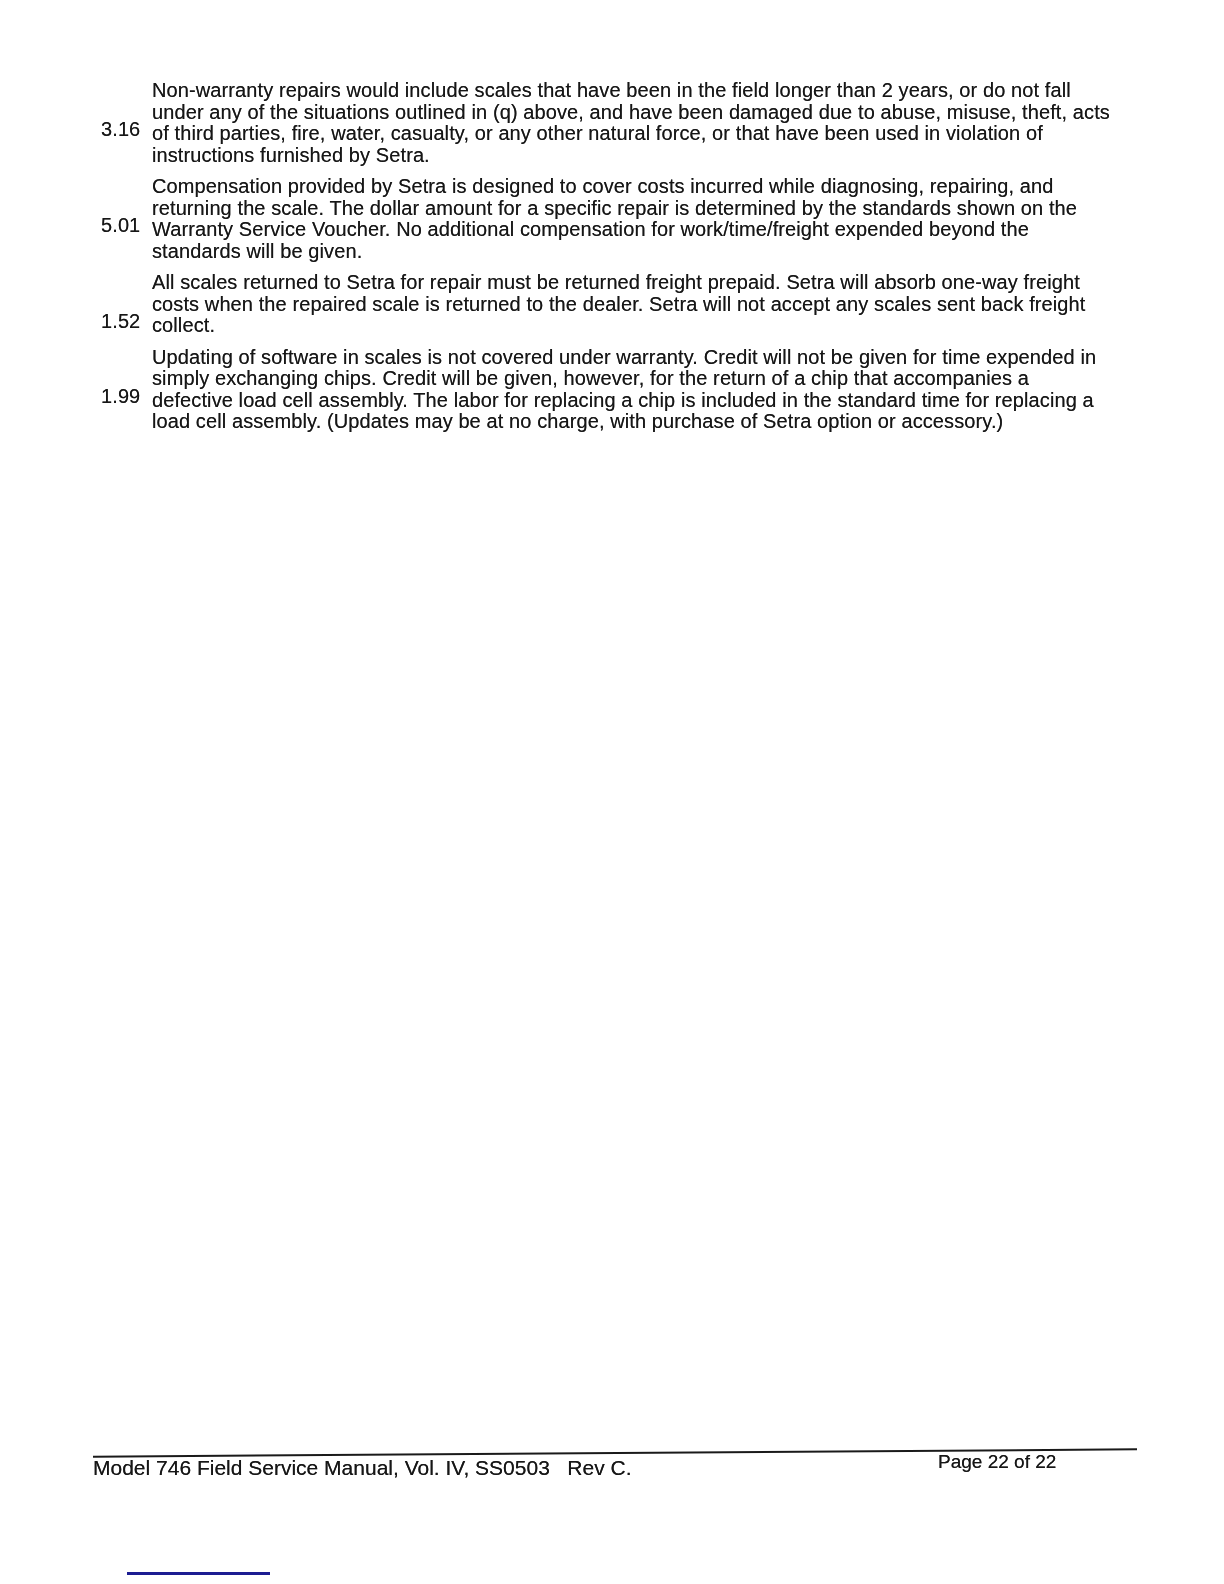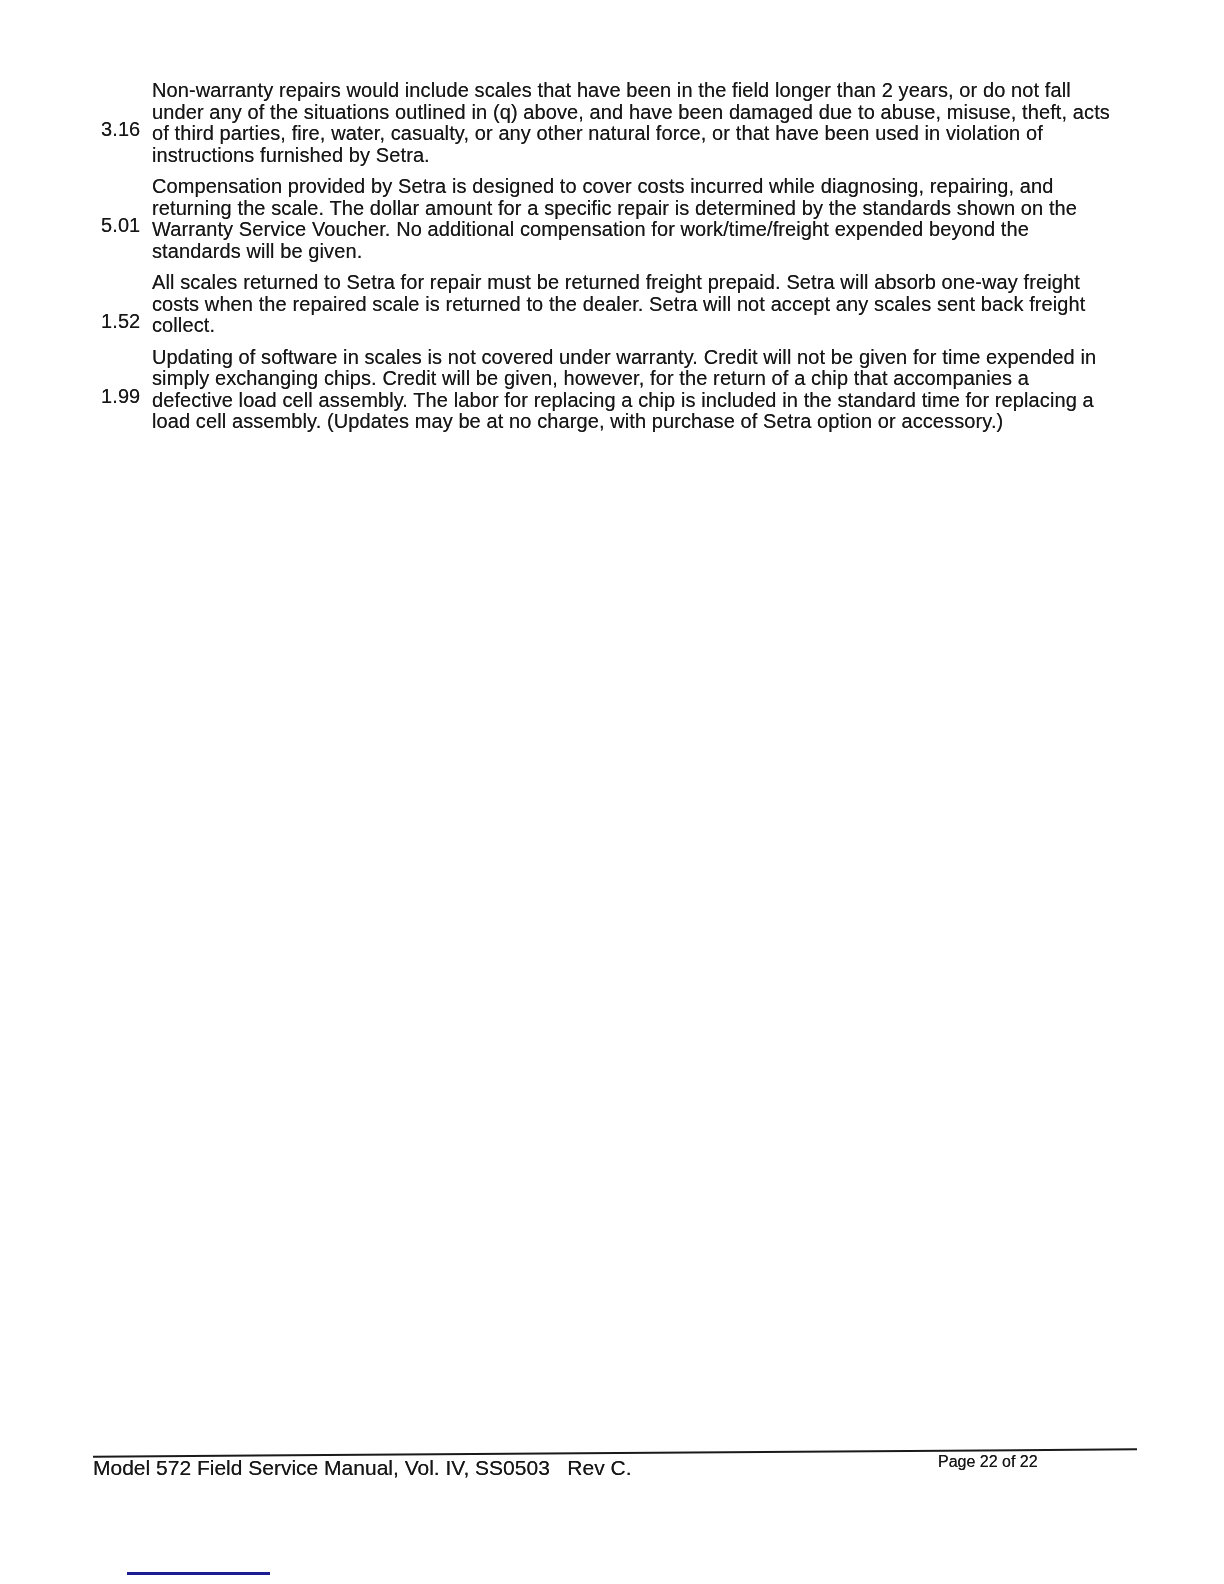--- a/index.html
+++ b/index.html
@@ -59,21 +59,21 @@
     top: 1456px;
     font-size: 21px;
     line-height: 23px;
     white-space: pre;
     text-shadow: 0 0 0.6px rgba(0,0,0,0.75);
   }
   .footer-right {
     position: absolute;
     left: 938px;
     top: 1450px;
-    font-size: 16px;
+    font-size: 19px;
     line-height: 23px;
     white-space: pre;
     text-shadow: 0 0 0.6px rgba(0,0,0,0.75);
   }
   
   .blue-line {
     position: absolute;
     left: 127px;
     top: 1572px;
     width: 143px;
@@ -106,19 +106,19 @@
 
     <div class="para">
       <span class="num">1.99</span>
       <span class="txt">Updating of software in scales is not covered under warranty. Credit will not be given for time expended in simply exchanging chips. Credit will be given, however, for the return of a chip that accompanies a defective load cell assembly. The labor for replacing a chip is included in the standard time for replacing a load cell assembly. (Updates may be at no charge, with purchase of Setra option or accessory.)</span>
     </div>
 
   </div>
 
   <div class="footer-rule" style="background: rgb(26, 26, 26);"></div>
 
-  <div class="footer-left">Model 572 Field Service Manual, Vol. IV, SS0503   Rev C.</div>
+  <div class="footer-left">Model 746 Field Service Manual, Vol. IV, SS0503   Rev C.</div>
 
   <div class="footer-right">Page 22 of 22</div>
 
   <div class="blue-line" style="background: rgb(28, 29, 146);"></div>
 
 </div>
 
 </body></html>

